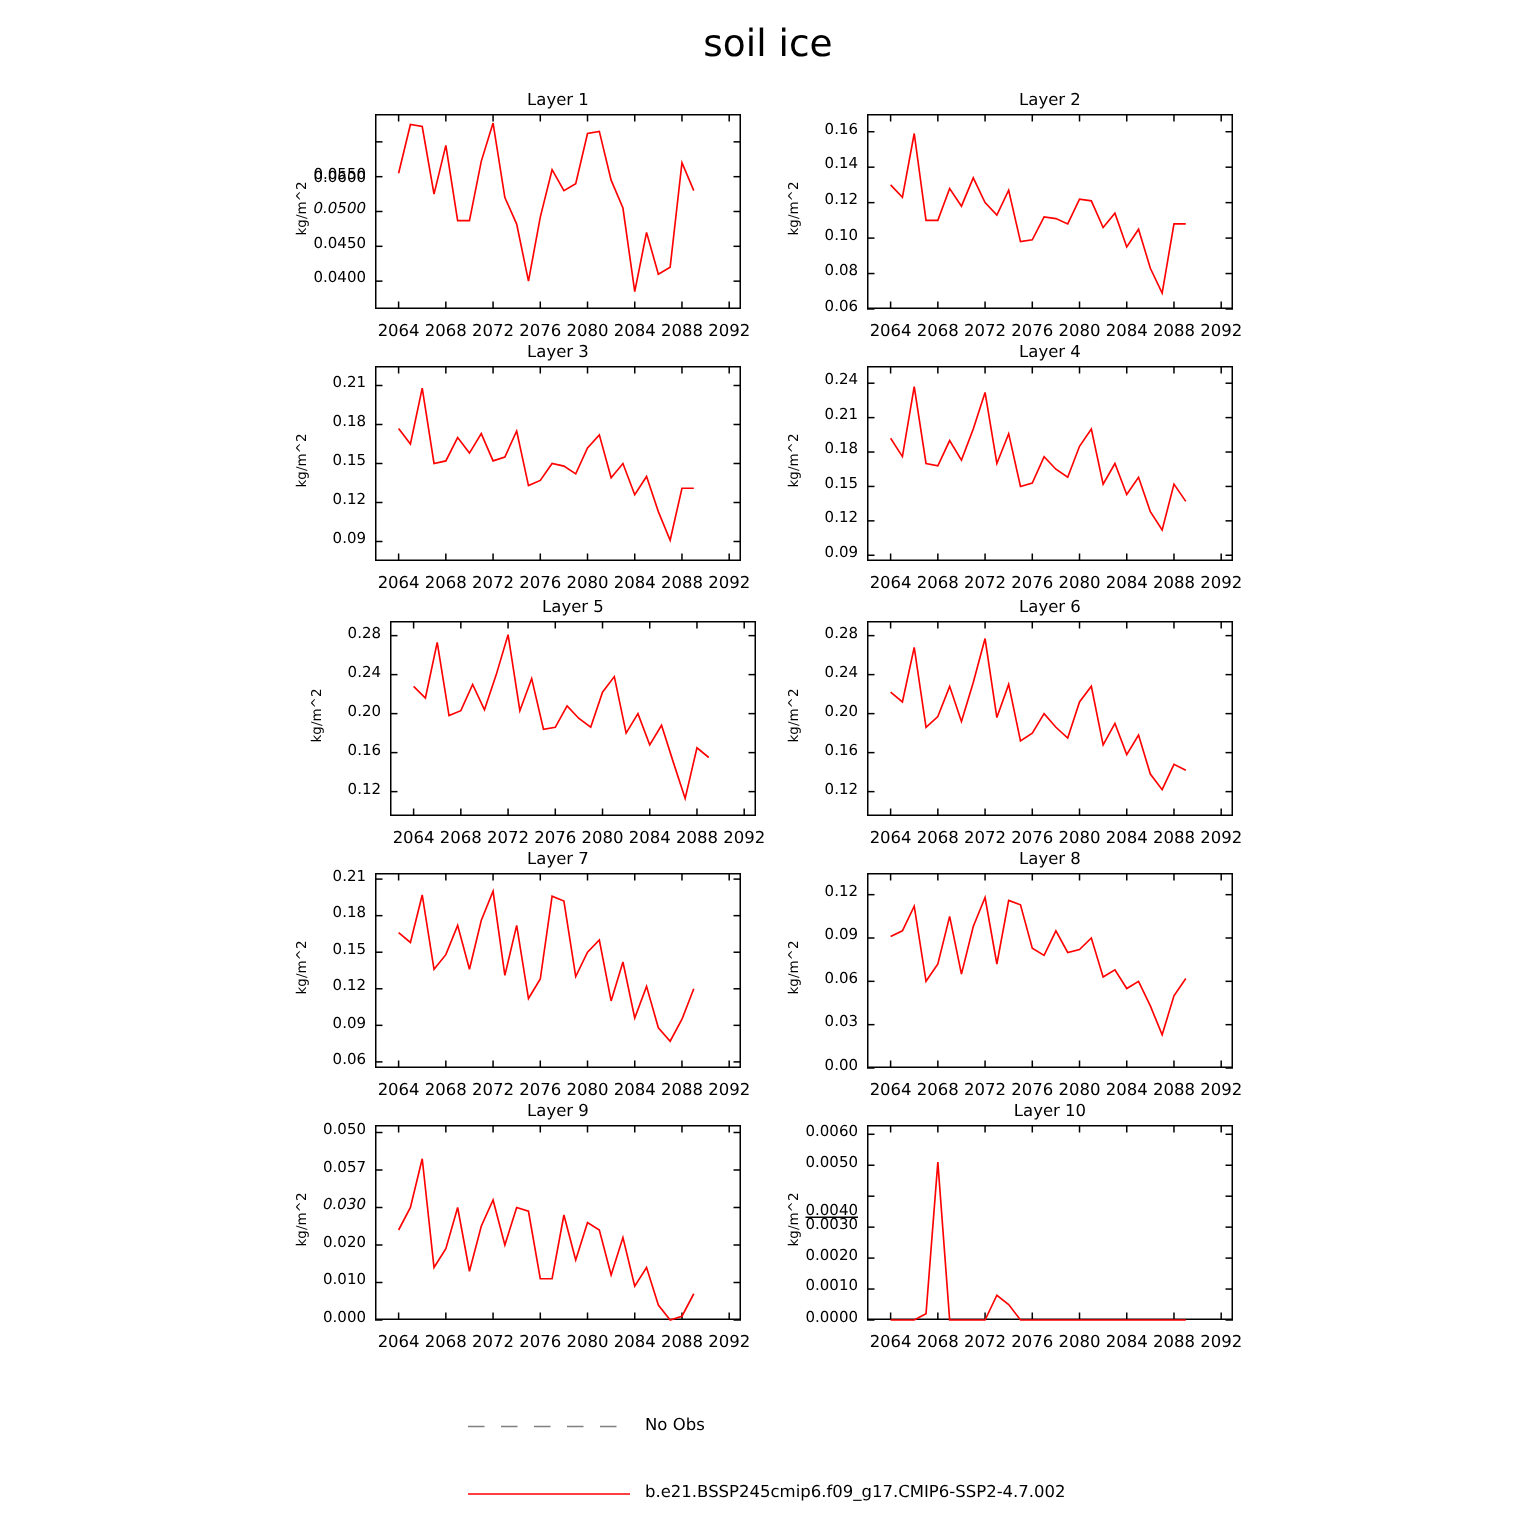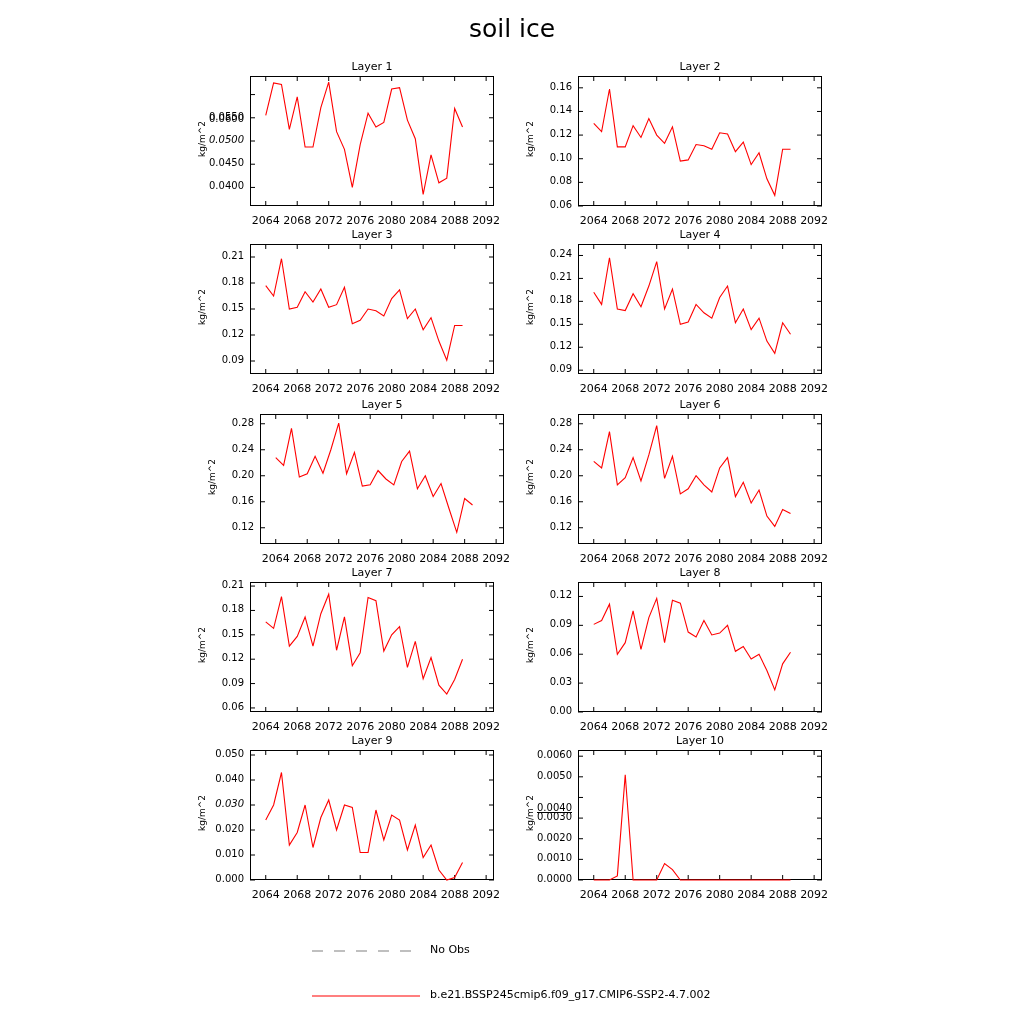--- a/index.html
+++ b/index.html
@@ -417,21 +417,21 @@
         </svg>
       </div>
       <div class="panel" style="left: 250px; top: 750px; width: 244px; height: 130px;">
         <div class="panel-title">Layer 9</div>
         <div class="plotbox" style="width: 244px; height: 130px;"></div>
         <div class="ylabel" style="width: 60px; text-align: center; left: -78px; top: 58px;">kg/m^2</div>
         <div class="ytick" style="width: 60px; left: -66px; top: 123px;">0.000</div>
         <div class="ytick" style="width: 60px; left: -66px; top: 98px;">0.010</div>
         <div class="ytick" style="width: 60px; left: -66px; top: 73px;">0.020</div>
         <div class="ytick" style="width: 60px; left: -66px; top: 48px; font-style: italic;">0.030</div>
-        <div class="ytick" style="width: 60px; left: -66px; top: 23px;">0.040</div>
+        <div class="ytick" style="width: 60px; left: -66px; top: 23px;">0.057</div>
         <div class="ytick" style="width: 60px; left: -66px; top: -2px;">0.050</div>
         <div class="xtick" style="width: 60px; left: -14.2581px; top: 138px;">2064</div>
         <div class="xtick" style="width: 60px; left: 17.2258px; top: 138px;">2068</div>
         <div class="xtick" style="width: 60px; left: 48.7097px; top: 138px;">2072</div>
         <div class="xtick" style="width: 60px; left: 80.1935px; top: 138px;">2076</div>
         <div class="xtick" style="width: 60px; left: 111.677px; top: 138px;">2080</div>
         <div class="xtick" style="width: 60px; left: 143.161px; top: 138px;">2084</div>
         <div class="xtick" style="width: 60px; left: 174.645px; top: 138px;">2088</div>
         <div class="xtick" style="width: 60px; left: 206.129px; top: 138px;">2092</div>
         <svg width="244" height="130" style="position: absolute; left: 0px; top: 0px;">

